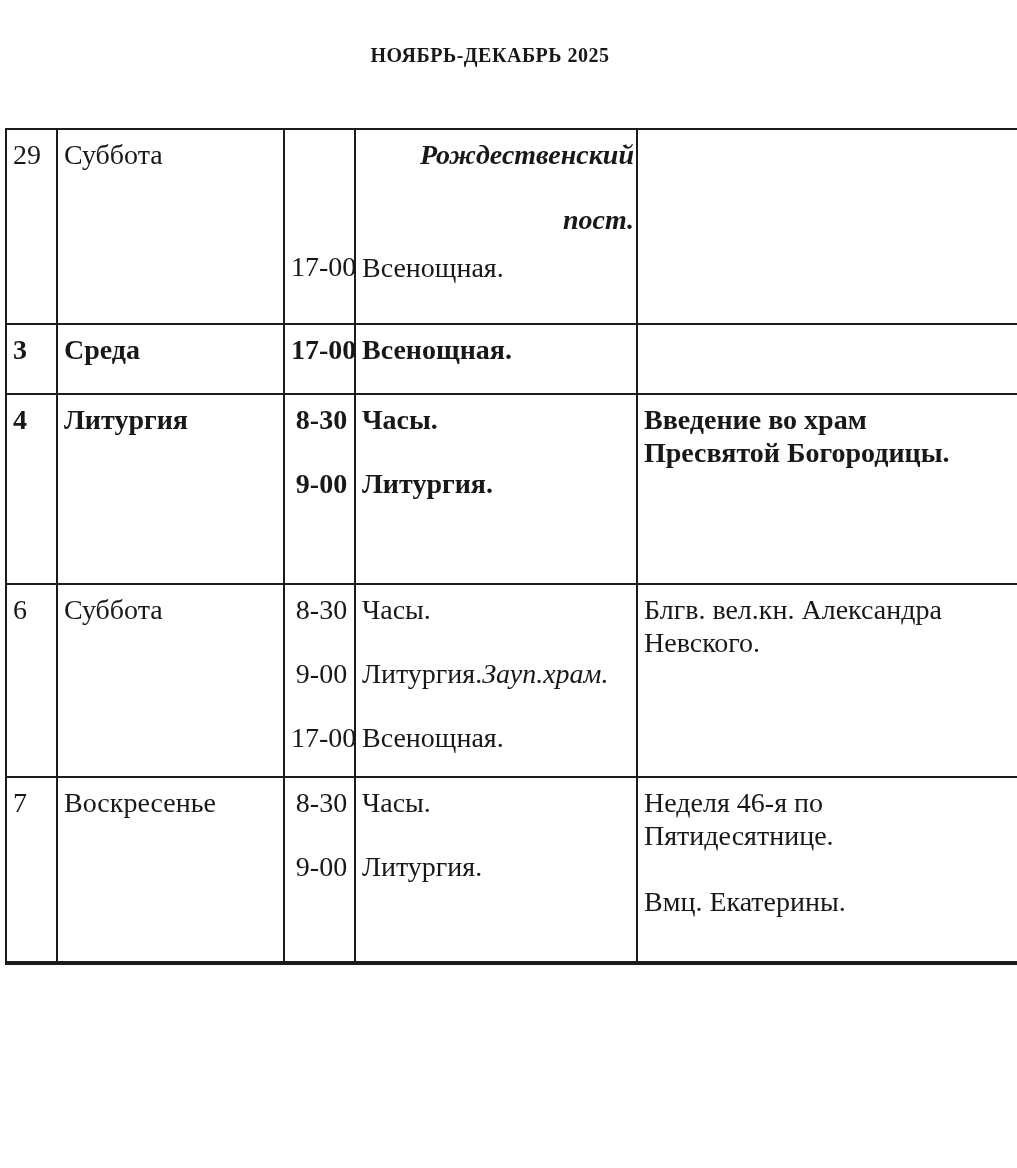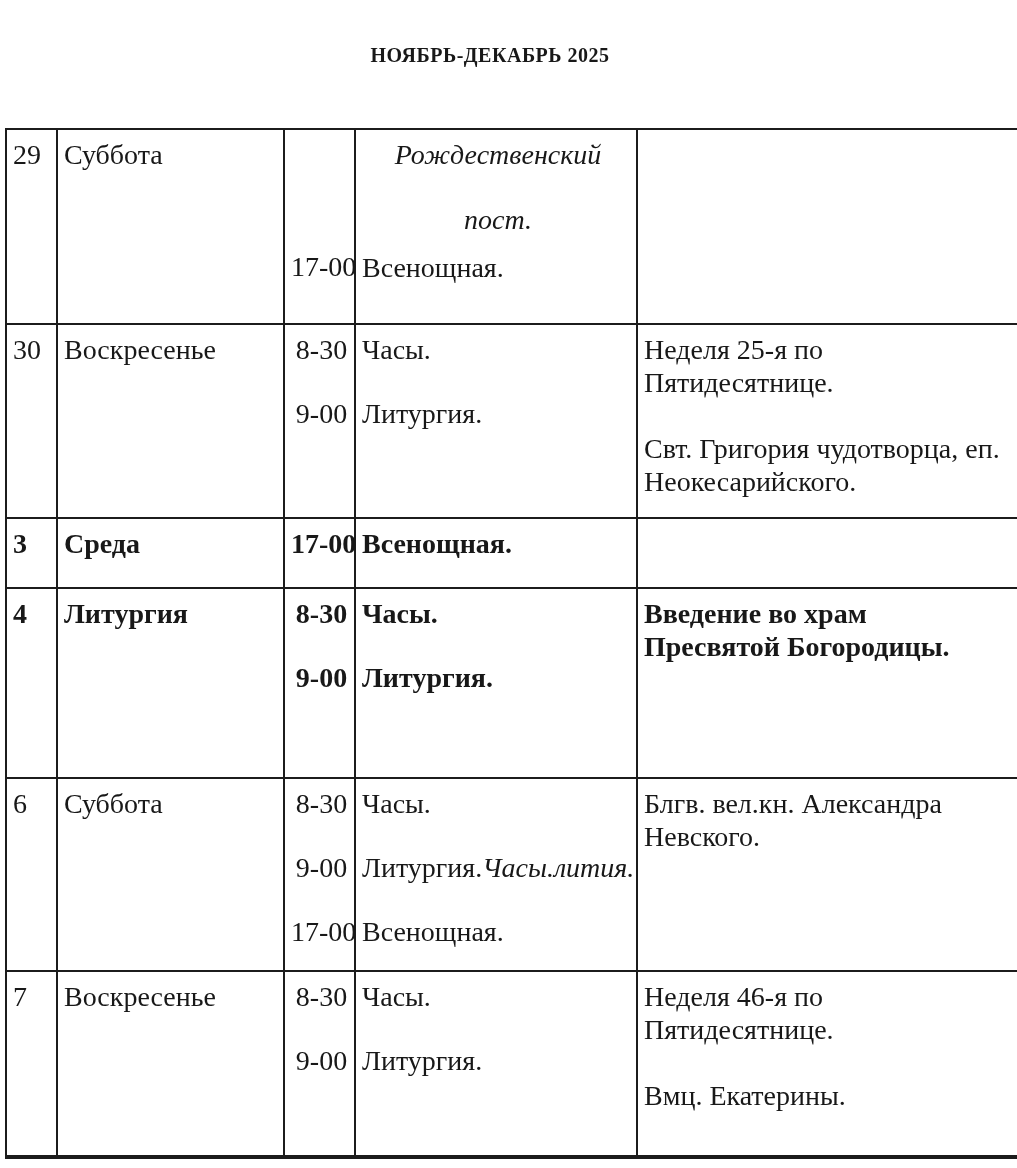--- a/index.html
+++ b/index.html
@@ -60,22 +60,22 @@
   .line {
     line-height: 33px;
     min-height: 33px;
     white-space: nowrap;
   }
   .line + .line { margin-top: 31px; }
   .c-time .line { text-align: center; }
 
   .hdr {
     line-height: 33px;
-    text-align: center;
-    font-weight: normal;
+    text-align: right;
+    font-weight: bold;
     font-style: italic;
   }
   .hdr2 { margin-top: 32px; }
   .after-hdr { margin-top: 15px; }
   .push-tall { margin-top: 112px; }
 
   .notes {
     line-height: 33px;
     white-space: pre-line;
   }
@@ -110,43 +110,20 @@
       <td class="c-serv">
         <div class="hdr">Рождественский</div>
         <div class="hdr hdr2">пост.</div>
         <div class="line after-hdr">Всенощная.</div>
       </td>
       <td class="c-notes">
         <div class="notes"></div>
       </td>
     </tr>
 
-    <tr class="h2">
-      <td class="c-date">
-        <div class="line">30</div>
-      </td>
-      <td class="c-day">
-        <div class="line">Воскресенье</div>
-      </td>
-      <td class="c-time">
-        <div class="line">8-30</div>
-        <div class="line">9-00</div>
-      </td>
-      <td class="c-serv">
-        <div class="line">Часы.</div>
-        <div class="line">Литургия.</div>
-      </td>
-      <td class="c-notes">
-        <div class="notes">Неделя 25-я по
-Пятидесятнице.
-
-Свт. Григория чудотворца, еп.
-Неокесарийского.</div>
-      </td>
-    </tr>
 
     <tr class="h3 bold">
       <td class="c-date">
         <div class="line">3</div>
       </td>
       <td class="c-day">
         <div class="line">Среда</div>
       </td>
       <td class="c-time">
         <div class="line">17-00</div>
@@ -187,21 +164,21 @@
       <td class="c-day">
         <div class="line">Суббота</div>
       </td>
       <td class="c-time">
         <div class="line">8-30</div>
         <div class="line">9-00</div>
         <div class="line">17-00</div>
       </td>
       <td class="c-serv">
         <div class="line">Часы.</div>
-        <div class="line"><span>Литургия.</span><span class="it">Часы.лития.</span></div>
+        <div class="line"><span>Литургия.</span><span class="it">Зауп.храм.</span></div>
         <div class="line">Всенощная.</div>
       </td>
       <td class="c-notes">
         <div class="notes">Блгв. вел.кн. Александра
 Невского.</div>
       </td>
     </tr>
 
     <tr class="h6">
       <td class="c-date">

